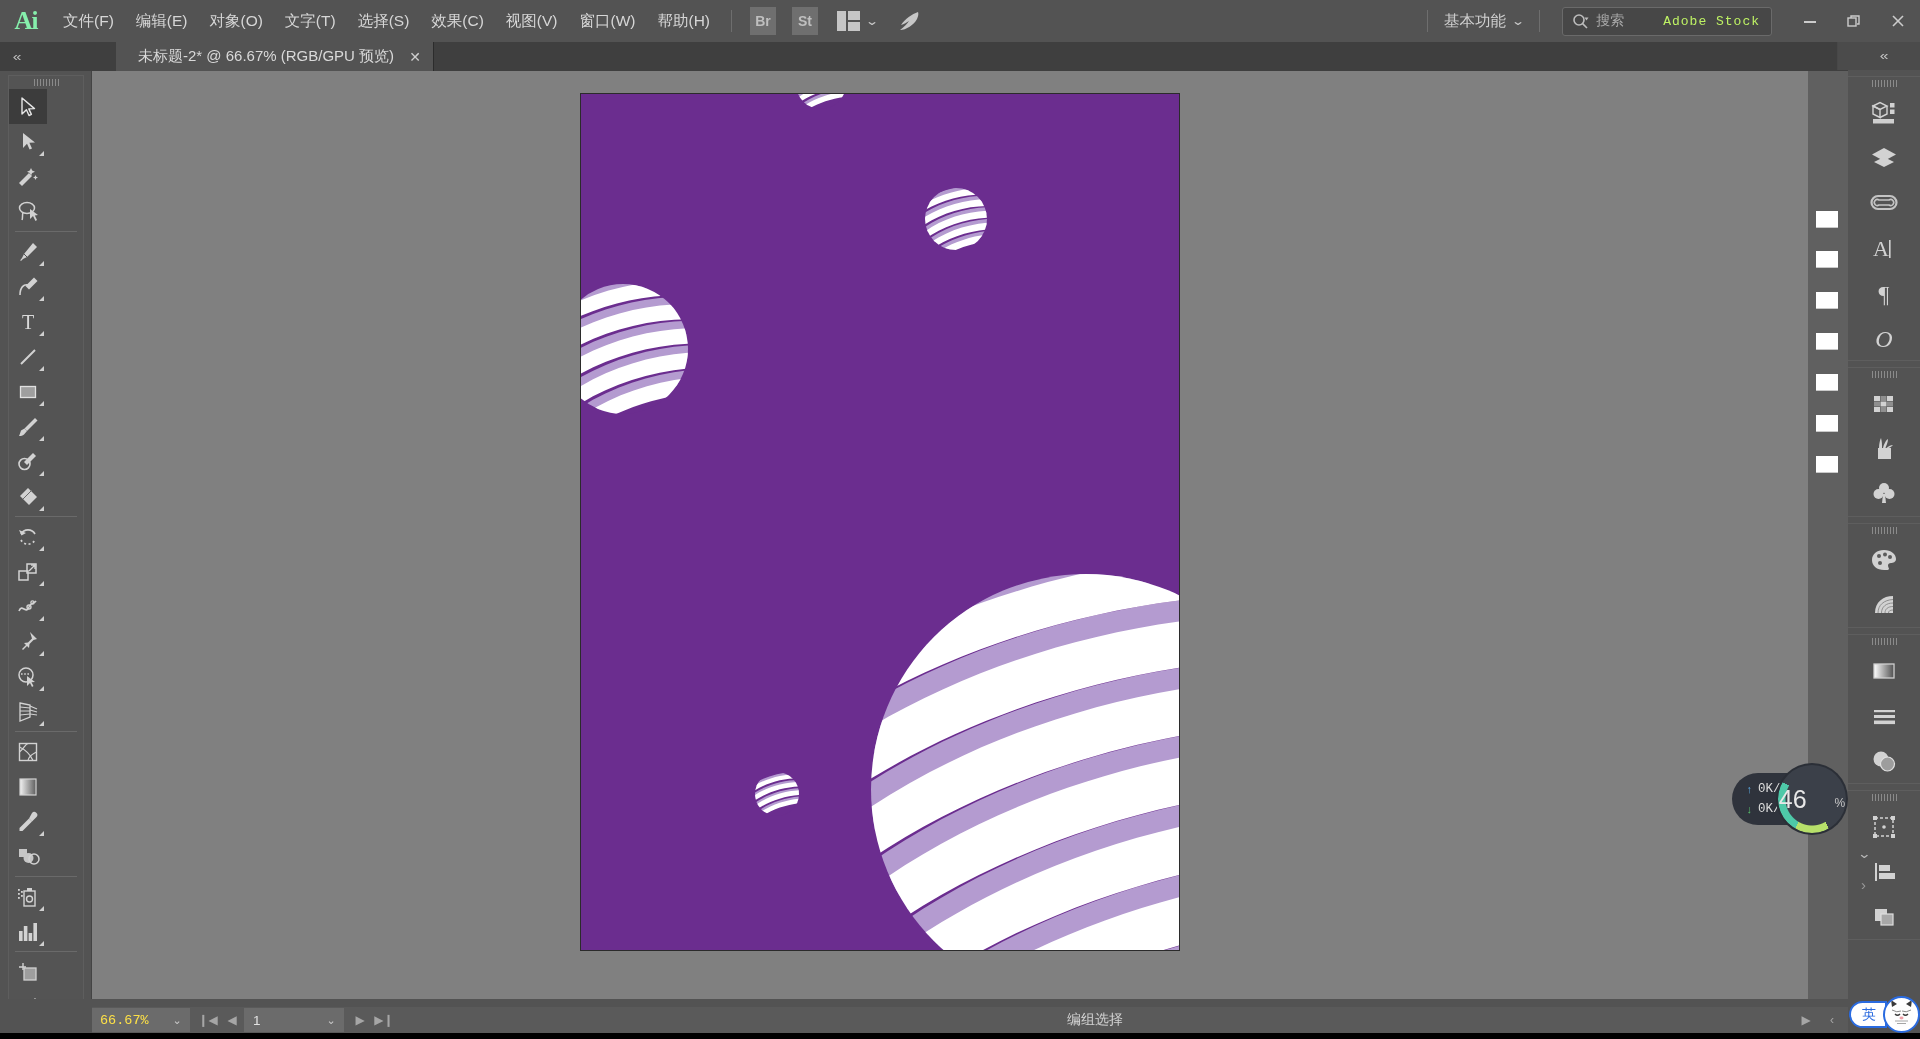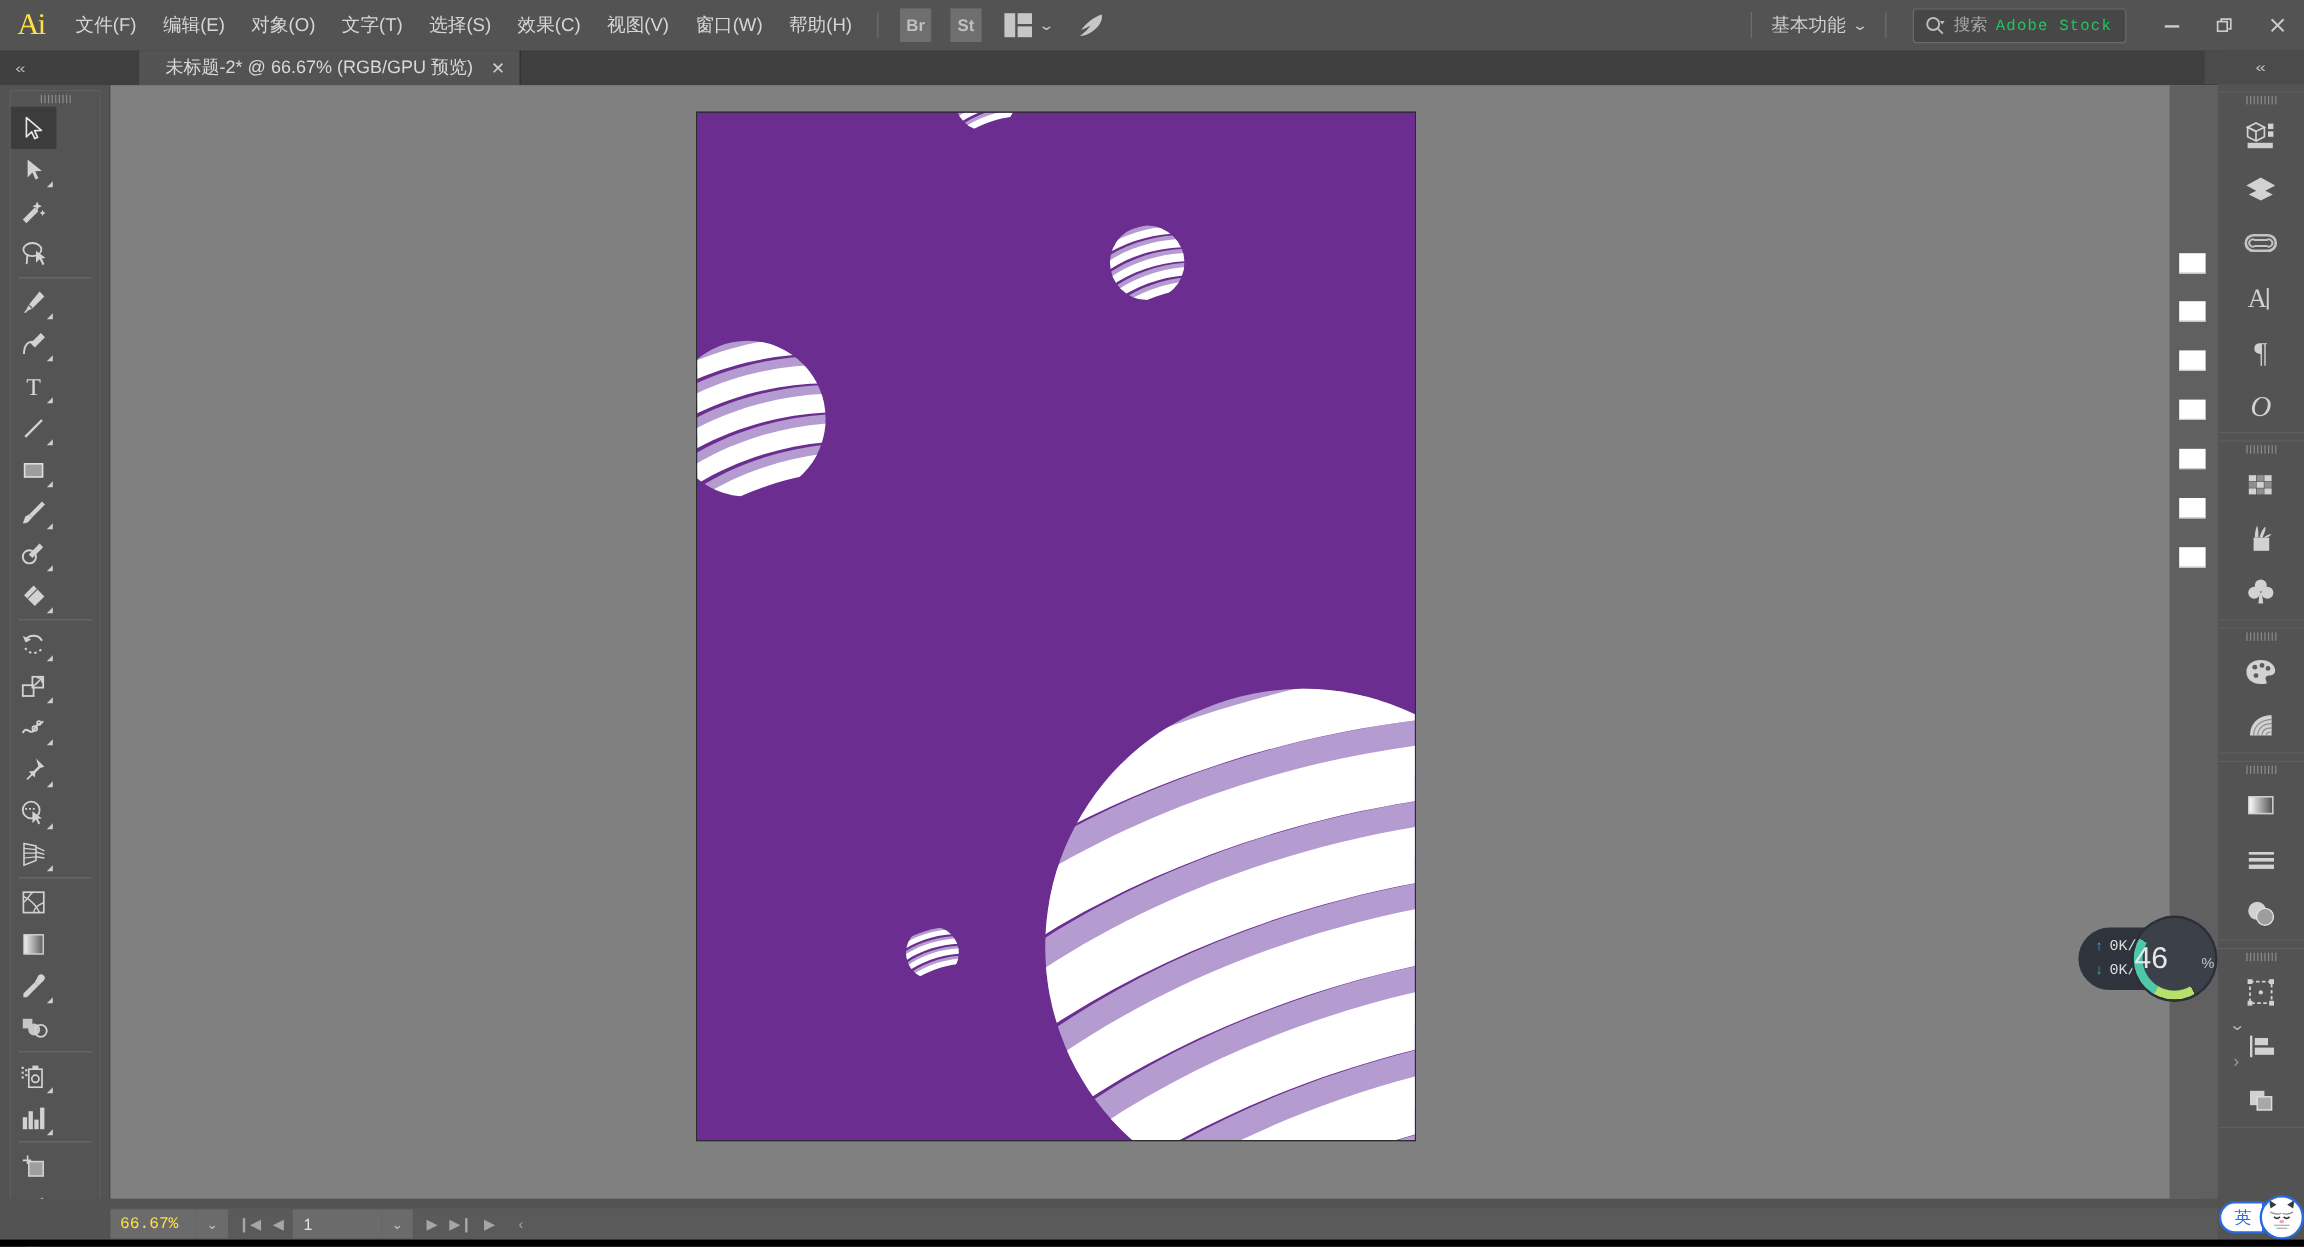--- a/index.html
+++ b/index.html
@@ -14,21 +14,21 @@
 
   
   .menubar {
     position: absolute; left: 0; top: 0; width: 1920px; height: 42px;
     background: #535353;
     display: flex; align-items: center;
   }
   .ai-logo {
     width: 52px; height: 42px;
     display: flex; align-items: center; justify-content: center;
-    color: #fde047; font-size: 25px; font-weight: normal;
+    color: #86efac; font-size: 25px; font-weight: bold;
     font-family: "Liberation Serif", serif;
     letter-spacing: -1px;
   }
   .menu-item {
     color: #d6d6d6; font-size: 15.5px;
     padding: 0 11px; height: 42px;
     display: flex; align-items: center;
     white-space: nowrap; cursor: default;
   }
   .mb-sep {
@@ -56,21 +56,21 @@
     color: #cfcfcf; font-size: 15.5px; display: flex; align-items: center;
     padding: 0 6px; cursor: default;
   }
   .search-stock {
     display: flex; align-items: center; gap: 7px;
     background: #474747; border: 1px solid #6a6a6a; border-radius: 3px;
     height: 29px; padding: 0 11px 0 9px; margin-left: 12px;
     cursor: text;
   }
   .search-stock .txt { color: #a8a8a8; font-size: 14px; }
-  .search-stock .stock { color: #22c55e; font-family: "Liberation Mono", monospace; font-size: 13px; letter-spacing: 1px;}
+  .search-stock .stock { color: #bef264; font-family: "Liberation Mono", monospace; font-size: 13px; letter-spacing: 1px; margin-left: 32px;}
   .wincontrols { display: flex; margin-left: 16px; }
   .wc {
     width: 44px; height: 42px; display: flex; align-items: center; justify-content: center;
     color: #cccccc; font-size: 15px; cursor: default;
   }
 
   
   .tabbar {
     position: absolute; left: 0; top: 42px; width: 1920px; height: 29px;
     background: #3f3f3f; display: flex; align-items: flex-end;
@@ -977,20 +977,21 @@
       <div class="nav-btn">❙◀</div>
       <div class="nav-btn">◀</div>
       <div class="page-field">1</div>
       <div class="mini-btn">
         <span>⌄</span>
       </div>
       <div style="width:4px"></div>
       <div class="nav-btn">▶</div>
       <div class="nav-btn">▶❙</div>
 
+      <div class="sb-status">编组选择</div>
 
       <div class="sb-right">
         <div class="nav-btn">▶</div>
         <div class="nav-btn">‹</div>
       </div>
     </div>
   </div>
 
   <div class="netspeed">
     <div class="ns-row">

